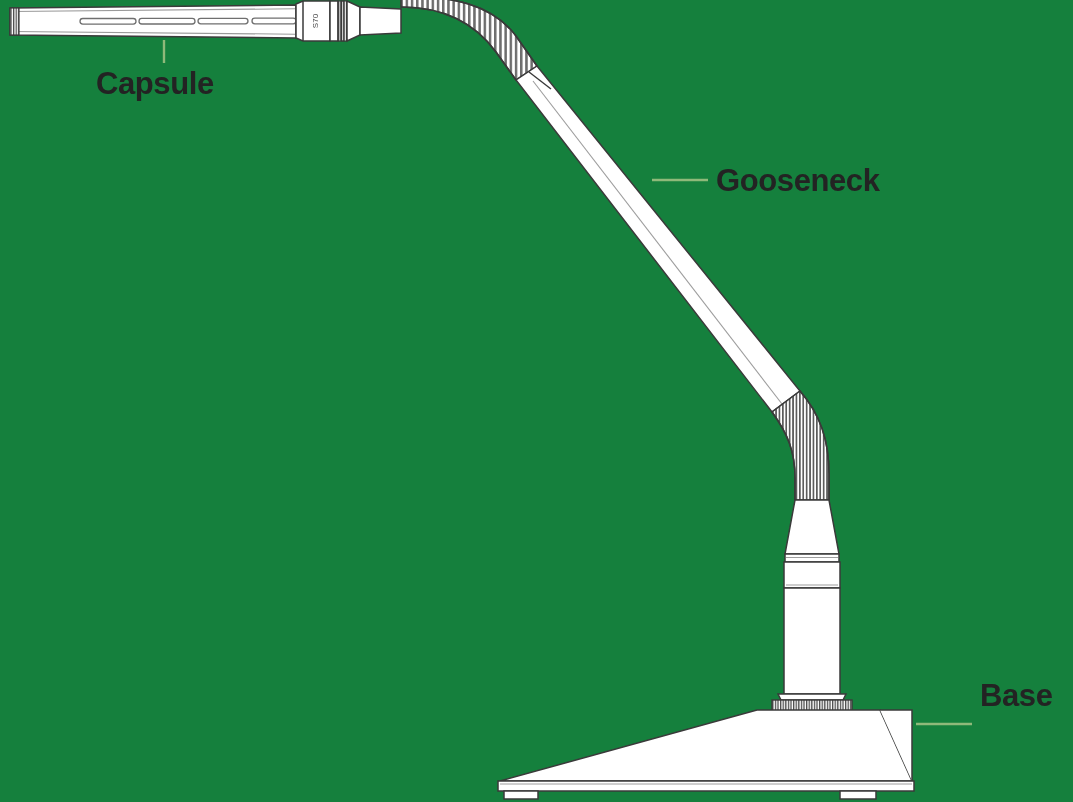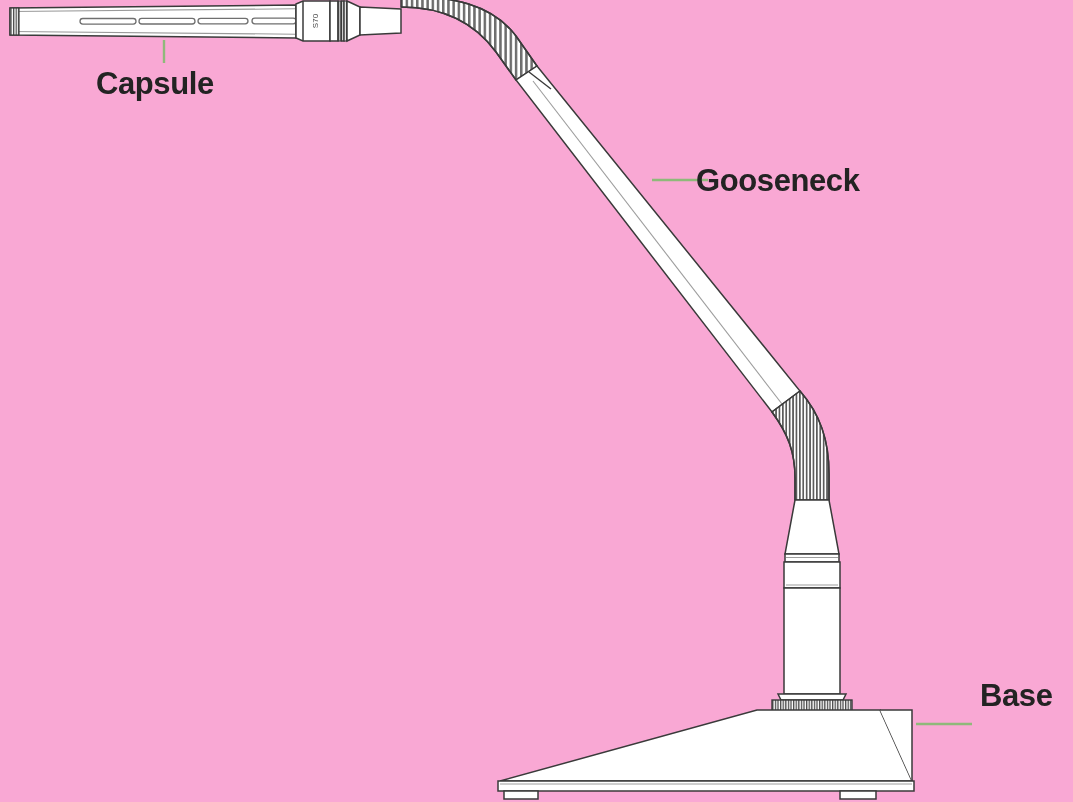--- a/index.html
+++ b/index.html
@@ -7,21 +7,21 @@
     padding: 0;
     background: #ffffff;
   }
   body {
     font-family: "Liberation Sans", sans-serif;
   }
   #diagram-root {
     position: relative;
     width: 1073px;
     height: 802px;
-    background: #f9a8d4;
+    background: #15803d;
     overflow: hidden;
   }
   #diagram-svg {
     position: absolute;
     left: 0;
     top: 0;
     width: 1073px;
     height: 802px;
   }
   .callout-label {
@@ -32,21 +32,21 @@
     letter-spacing: -0.4px;
     color: #232323;
     white-space: nowrap;
     line-height: 1;
   }
   #label-capsule {
     left: 96px;
     top: 68px;
   }
   #label-gooseneck {
-    left: 696px;
+    left: 716px;
     top: 165px;
   }
   #label-base {
     left: 980px;
     top: 680px;
   }
 </style>
 </head>
 <body>
 

